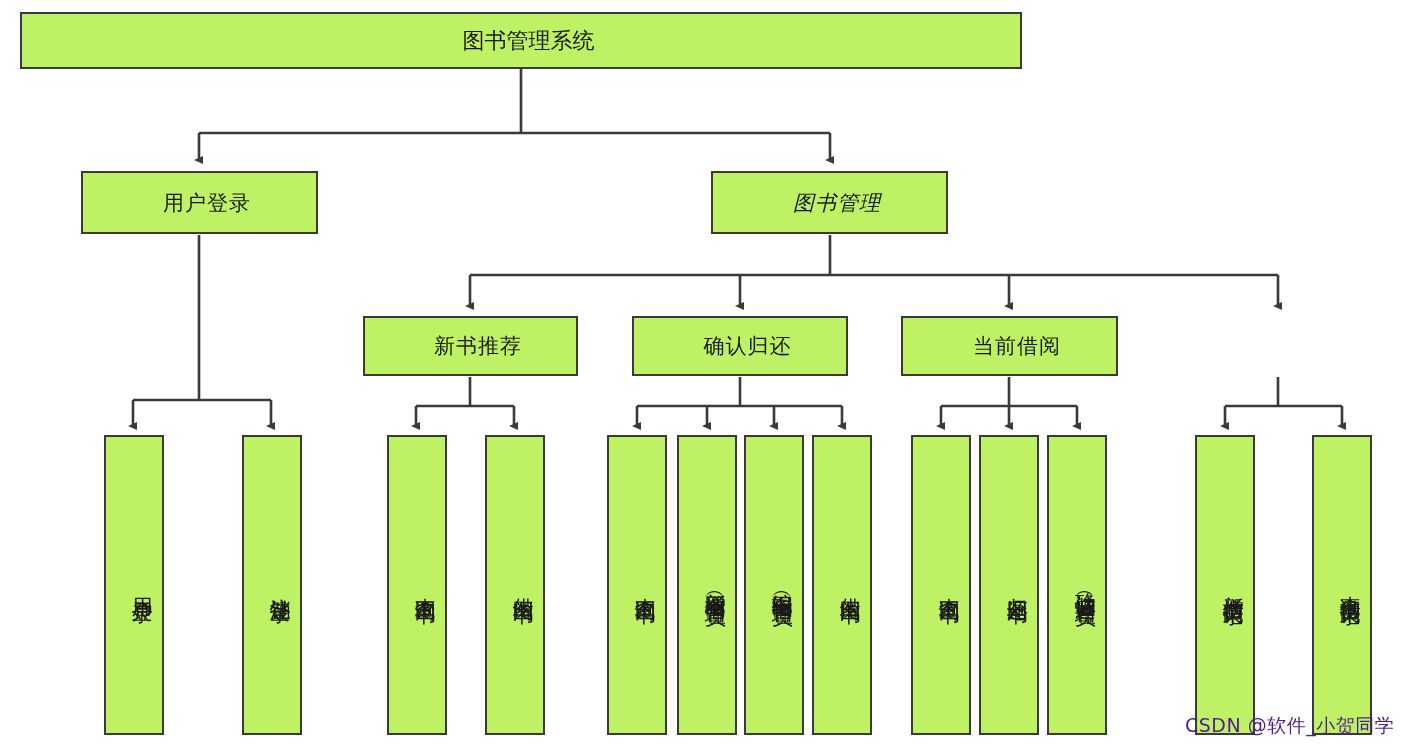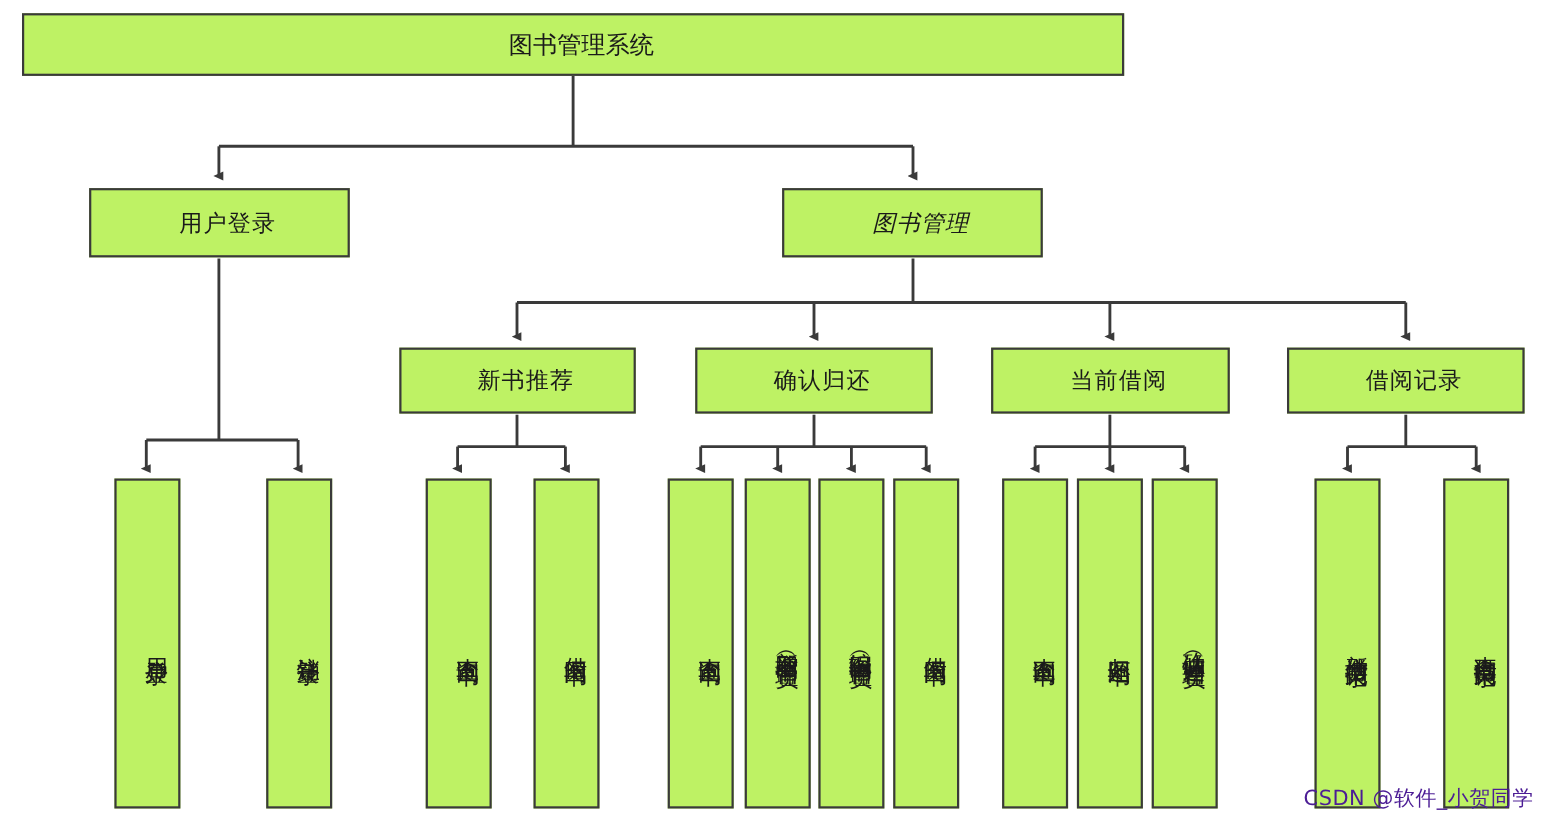--- a/index.html
+++ b/index.html
@@ -138,23 +138,20 @@
 
   <div class="node horiz" style="left:363px; top:316px; width:215px; height:60px;">
     <span class="htext">新书推荐</span>
   </div>
   <div class="node horiz" style="left:632px; top:316px; width:216px; height:60px;">
     <span class="htext">确认归还</span>
   </div>
   <div class="node horiz" style="left:901px; top:316px; width:217px; height:60px;font-family:Liberation Serif, serif;">
     <span class="htext">当前借阅</span>
   </div>
-  <div class="node horiz" style="left:1170px; top:316px; width:216px; height:60px;">
-    <span class="htext">借阅记录</span>
-  </div>
 
   <div class="node leaf" style="left:104px; top:435px; width:60px; height:300px;">
     <span class="vtext">用户登录</span>
   </div>
   <div class="node leaf" style="left:242px; top:435px; width:60px; height:300px;">
     <span class="vtext">注销登录</span>
   </div>
 
   <div class="node leaf" style="left:387px; top:435px; width:60px; height:300px;">
     <span class="vtext">查询图书</span>

